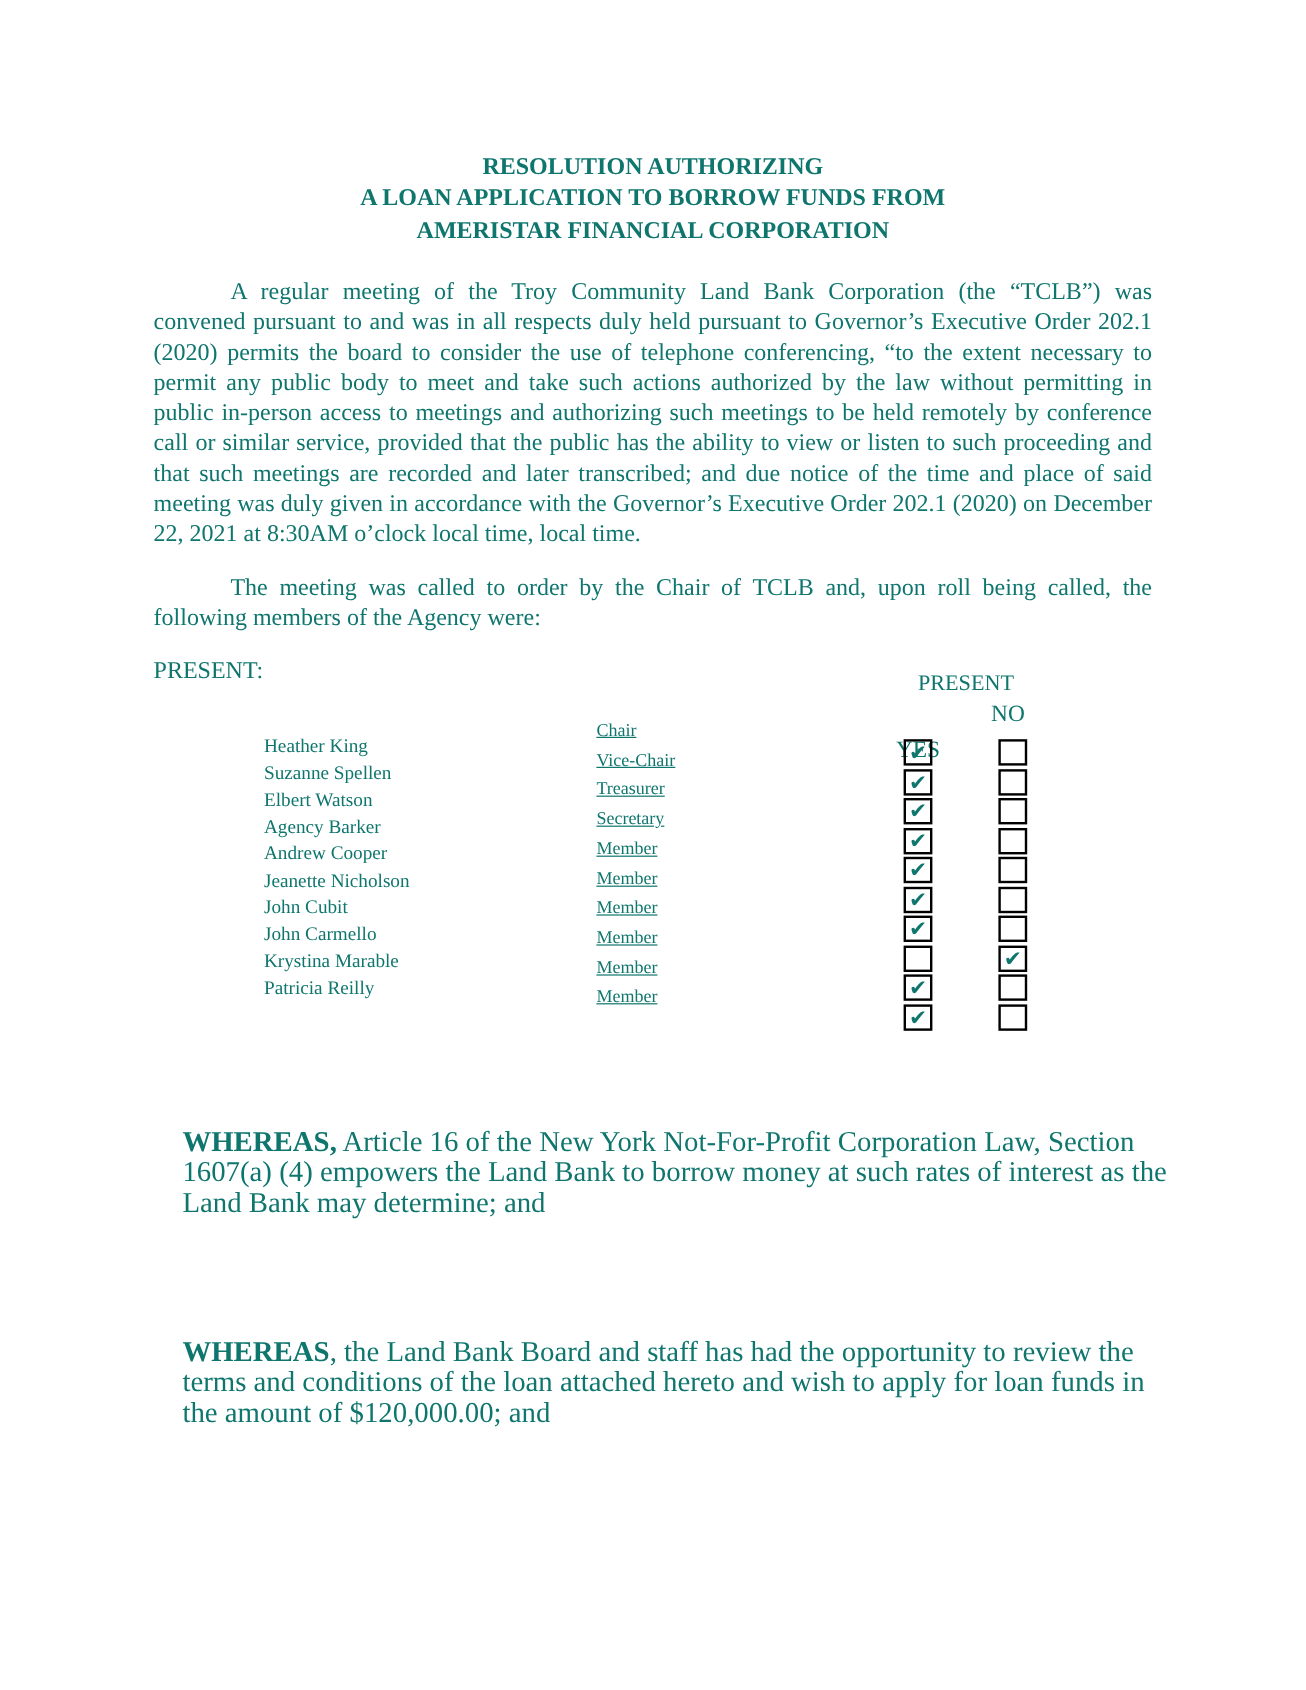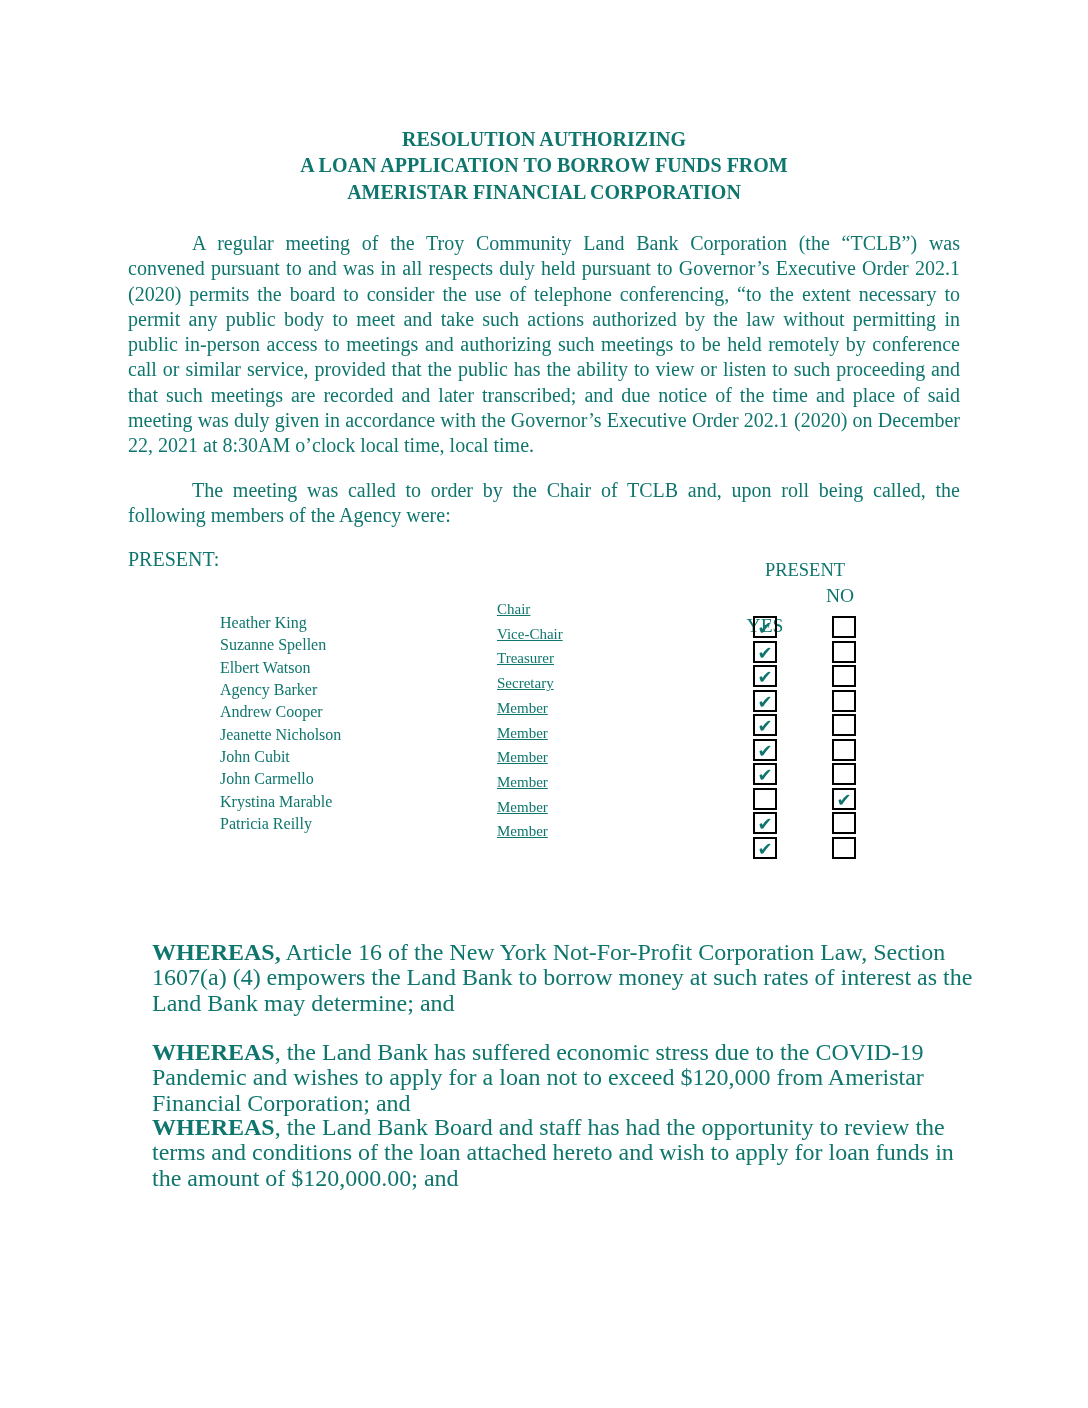--- a/index.html
+++ b/index.html
@@ -146,20 +146,17 @@
     <div class="box"></div>
     <div class="box"></div>
     <div class="box">✔</div>
     <div class="box"></div>
     <div class="box"></div>
   </div>
 
   <div class="abs whereas" style="top:940px">
     <span class="lead">WHEREAS,</span><span> Article 16 of the New York Not-For-Profit Corporation Law, Section 1607(a) (4) empowers the Land Bank to borrow money at such rates of interest as the Land Bank may determine; and</span>
   </div>
-  <div class="abs whereas" style="top:1040px">
-    <span class="lead">WHEREAS</span><span>, the Land Bank has suffered economic stress due to the COVID-19 Pandemic and wishes to apply for a loan not to exceed $120,000 from Ameristar Financial Corporation; and</span>
-  </div>
   <div class="abs whereas" style="top:1115px">
     <span class="lead">WHEREAS</span><span>, the Land Bank Board and staff has had the opportunity to review the terms and conditions of the loan attached hereto and wish to apply for loan funds in the amount of $120,000.00; and</span>
   </div>
 
 </div>
 
 </body></html>

